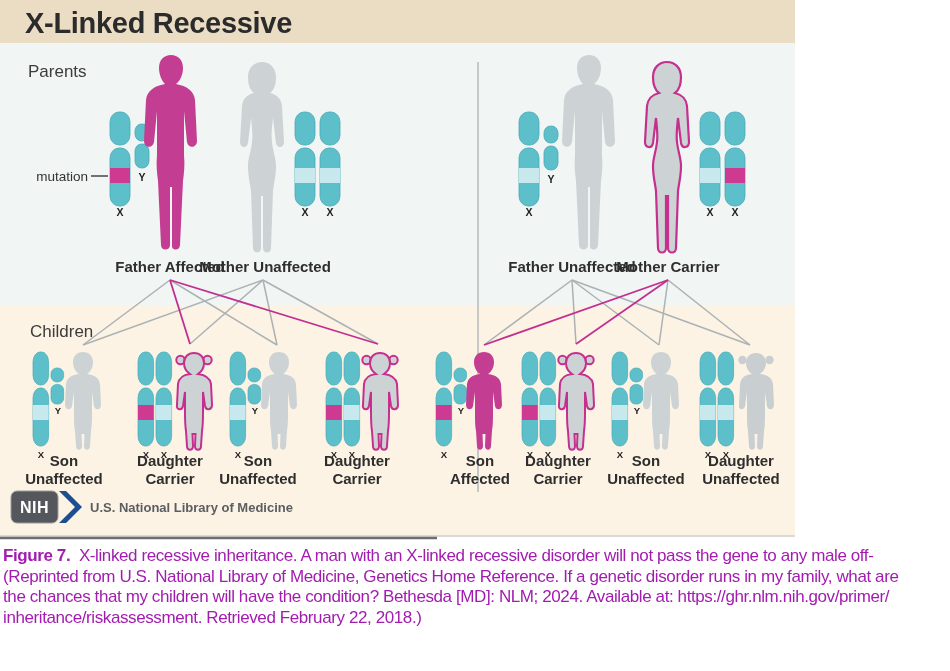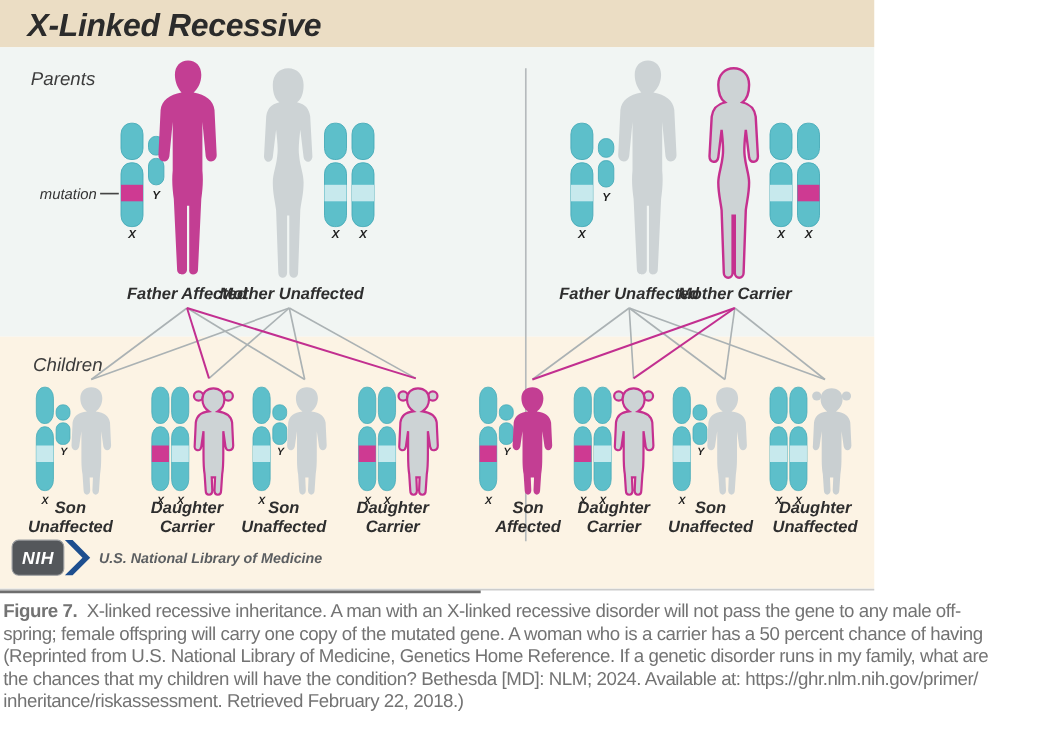--- a/index.html
+++ b/index.html
@@ -1,27 +1,27 @@
 <!DOCTYPE html>
 <html><head>
 <meta charset="utf-8">
 <style>
   html,body{margin:0;padding:0;background:#ffffff;}
   body{width:950px;height:671px;position:relative;font-family:"Liberation Sans",sans-serif;overflow:hidden;}
-  #figure-area{position:absolute;left:0;top:0;width:795px;height:541px;font-style:italic;}
+  #figure-area{position:absolute;left:0;top:0;width:795px;height:541px;}
   svg text{font-family:"Liberation Sans",sans-serif;}
   .title-text{font-size:29px;font-weight:700;fill:#2b2b2b;letter-spacing:-0.3px;}
   .section-label{font-size:17px;font-weight:400;fill:#3c3c3c;}
   .person-label{font-size:15px;font-weight:700;fill:#2e2e2e;}
   .chrom-letter{font-size:10.5px;font-weight:700;fill:#1e1e1e;}
   .chrom-letter-sm{font-size:9.5px;font-weight:700;fill:#1e1e1e;}
   .mutation-label{font-size:13.5px;font-weight:400;fill:#333333;}
   .nih-text{font-size:16px;font-weight:700;fill:#ffffff;letter-spacing:0.5px;}
   .org-text{font-size:13px;font-weight:700;fill:#5b5e61;}
-  #caption{position:absolute;left:3px;top:546px;width:944px;color:#737373;
+  #caption{position:absolute;left:3px;top:546px;width:944px;color:#a21caf;
            font-size:17px;line-height:20.6px;letter-spacing:-0.4px;}
   #caption .cap-line{white-space:nowrap;}
   #caption b{font-weight:700;}
 </style>
 </head>
 <body>
 
 <div id="figure-area">
 <svg width="795" height="541" viewBox="0 0 795 541" xmlns="http://www.w3.org/2000/svg">
   <defs>
@@ -275,17 +275,16 @@
     <rect x="11" y="491" width="47" height="32" rx="6" fill="#54575b" stroke="#9a9da0" stroke-width="1"></rect>
     <text x="34.5" y="513" class="nih-text" text-anchor="middle">NIH</text>
     <path d="M59 491 L75 507 L59 523 L66 523 L82 507 L66 491 Z" fill="#1d4e8f"></path>
     <text x="90" y="512" class="org-text">U.S. National Library of Medicine</text>
   </g>
 </svg>
 </div>
 
 <div id="caption">
   <div class="cap-line"><b>Figure 7.</b>&nbsp; <span>X-linked recessive inheritance. A man with an X-linked recessive disorder will not pass the gene to any male off-</span></div>
-  <div class="cap-line">spring; female offspring will carry one copy of the mutated gene. A woman who is a carrier has a 50 percent chance of having</div>
   <div class="cap-line">(Reprinted from U.S. National Library of Medicine, Genetics Home Reference. If a genetic disorder runs in my family, what are</div>
   <div class="cap-line">the chances that my children will have the condition? Bethesda [MD]: NLM; 2024. Available at: https://ghr.nlm.nih.gov/primer/</div>
   <div class="cap-line">inheritance/riskassessment. Retrieved February 22, 2018.)</div>
 </div>
 
 </body></html>

